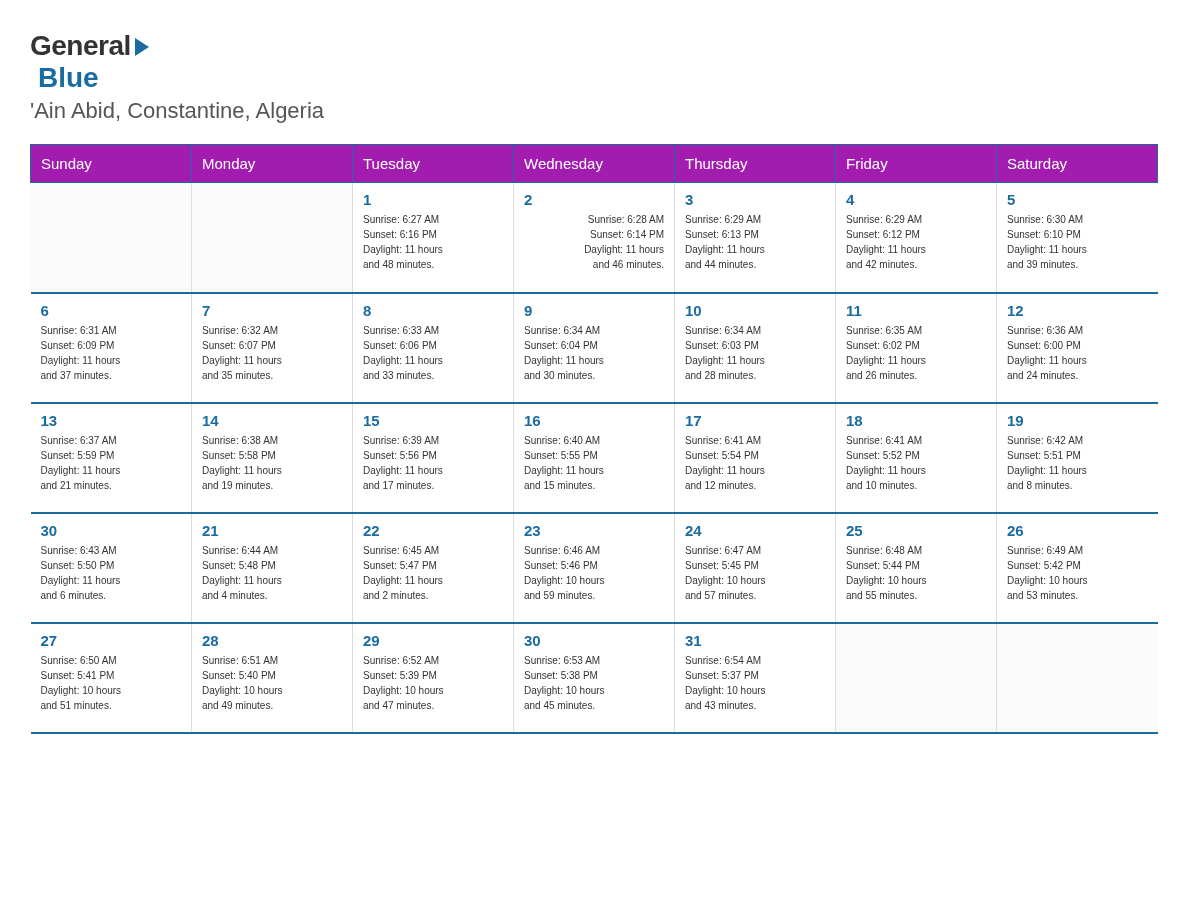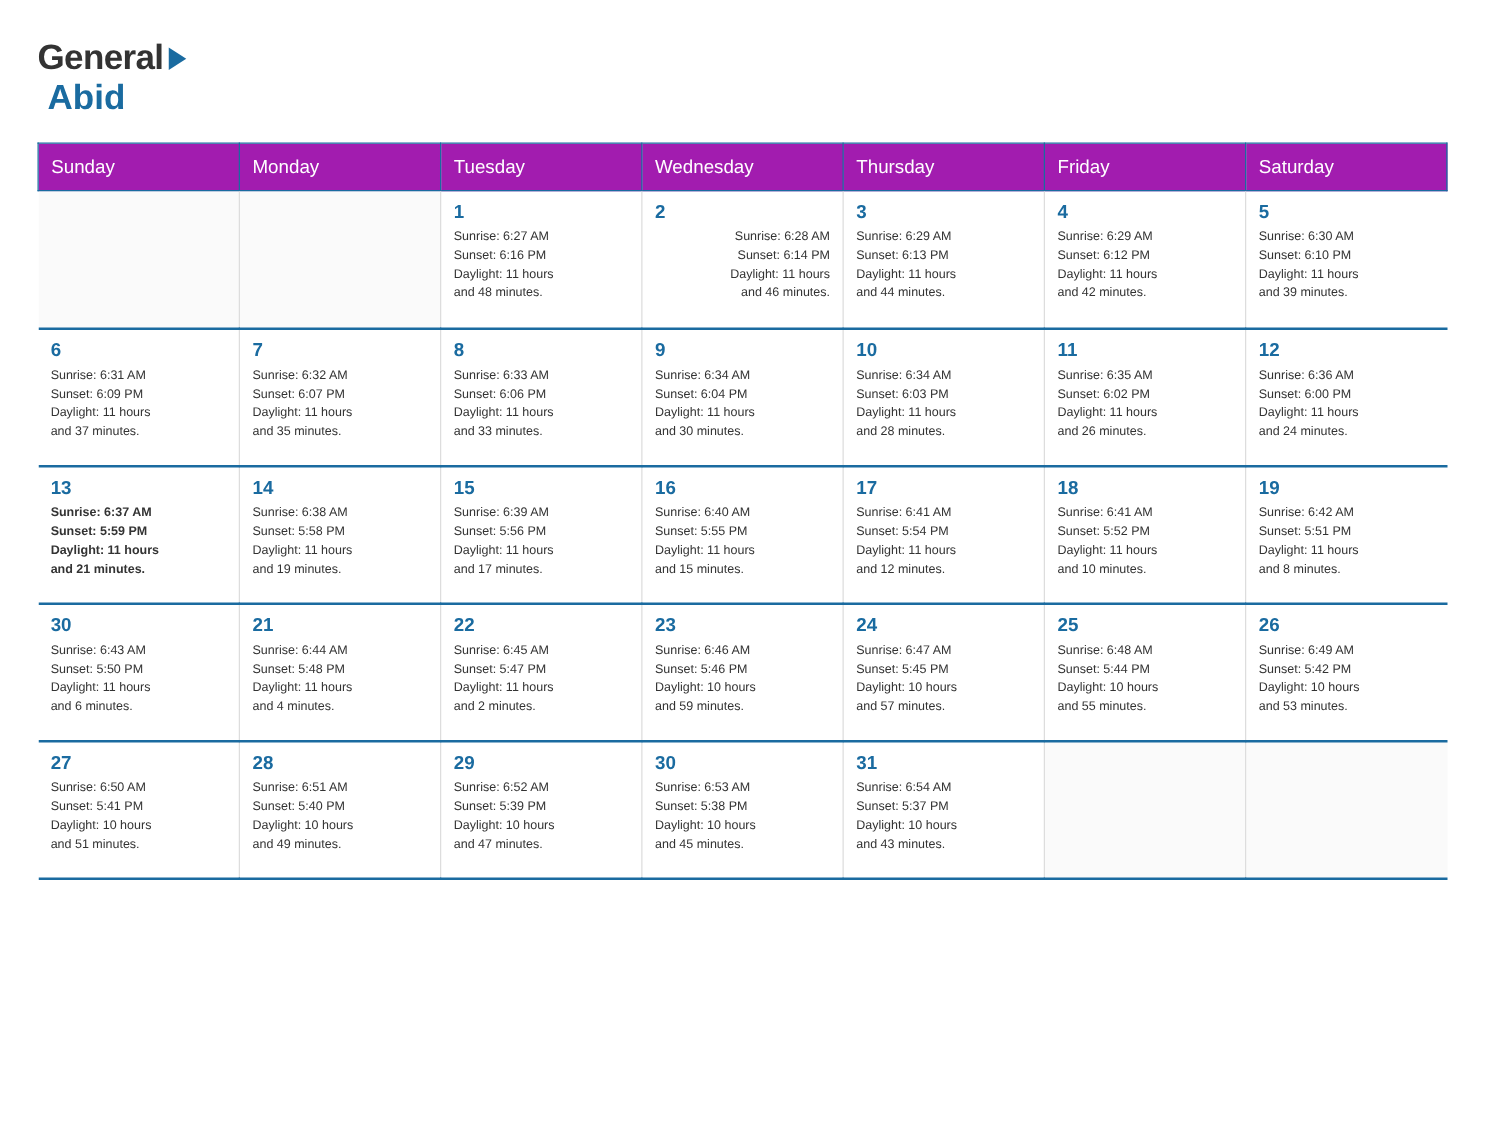--- a/index.html
+++ b/index.html
@@ -110,24 +110,25 @@
 </head>
 <body>
 
 <div class="header">
   <div class="logo">
     <div class="logo-top">
       <span class="logo-general">General</span>
       <div class="logo-arrow"></div>
     </div>
     <div style="display:flex; align-items:center; margin-left:4px;">
-      <span class="logo-blue">Abid</span>
+      <span class="logo-blue">Blue</span>
     </div>
   </div>
   <div class="title-block">
+    <div class="location-title">'Ain Abid, Constantine, Algeria</div>
   </div>
 </div>
 
 <table>
   <thead>
     <tr>
     <th>Sunday</th>
         <th>Monday</th>
         <th>Tuesday</th>
         <th>Wednesday</th>
@@ -223,21 +224,21 @@
           <span class="day-number">12</span>
           <div class="day-info" style="white-space: pre-line;">Sunrise: 6:36 AM
 Sunset: 6:00 PM
 Daylight: 11 hours
 and 24 minutes.</div>
         </td>
       </tr>
       <tr>
         <td>
           <span class="day-number">13</span>
-          <div class="day-info" style="white-space: pre-line; font-weight: bold;">Sunrise: 6:37 AM
+          <div class="day-info" style="white-space: pre-line;">Sunrise: 6:37 AM
 Sunset: 5:59 PM
 Daylight: 11 hours
 and 21 minutes.</div>
         </td>
         <td>
           <span class="day-number">14</span>
           <div class="day-info" style="white-space: pre-line;">Sunrise: 6:38 AM
 Sunset: 5:58 PM
 Daylight: 11 hours
 and 19 minutes.</div>

